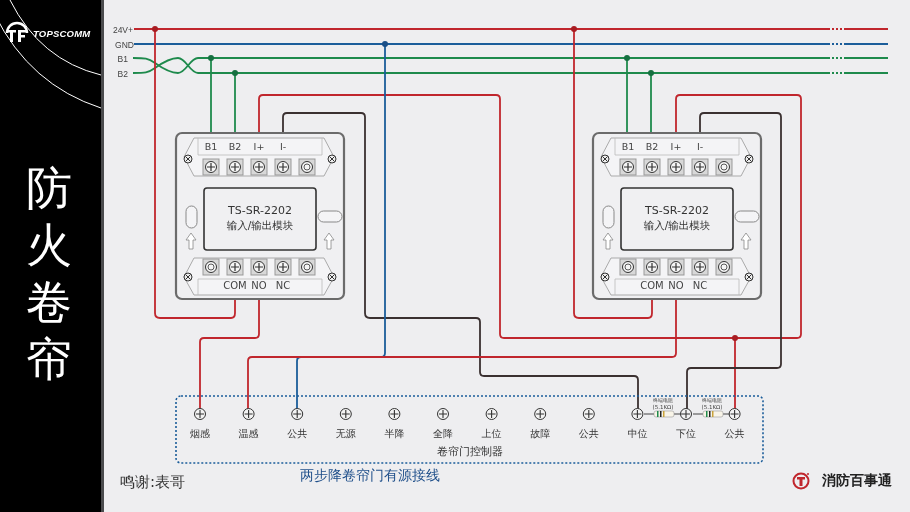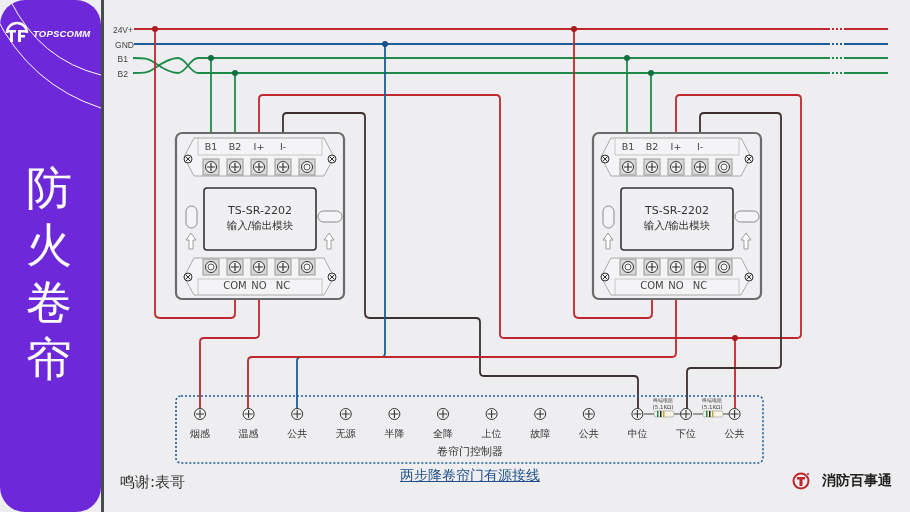--- a/index.html
+++ b/index.html
@@ -1,26 +1,26 @@
 <!DOCTYPE html>
 <html><head>
 <meta charset="utf-8">
 <style>
   html,body{margin:0;padding:0;}
   body{width:910px;height:512px;overflow:hidden;background:#eeeef0;position:relative;font-family:"DejaVu Sans",sans-serif;}
-  #sidebar{position:absolute;left:0;top:0;width:101px;height:512px;background:#6d28d9;overflow:hidden;border-radius:25px;}
+  #sidebar{position:absolute;left:0;top:0;width:101px;height:512px;background:#000000;overflow:hidden;}
   #sidebar-edge{position:absolute;left:101px;top:0;width:3px;height:512px;background:#4a4b4d;}
   #logo{position:absolute;left:4px;top:20px;display:flex;align-items:center;}
   #logo-text{color:#fff;font-style:italic;font-weight:bold;font-size:9.5px;letter-spacing:0.2px;margin-left:3px;font-family:"Liberation Sans",sans-serif;}
   #vtitle{position:absolute;left:14px;top:160px;width:70px;color:#fff;font-size:46px;line-height:57px;text-align:center;font-family:"DejaVu Sans",sans-serif;font-weight:normal;}
   #vtitle span{display:block;}
   #diagram{position:absolute;left:0;top:0;}
   .lbl{font-family:"Liberation Sans",sans-serif;}
   #credit{position:absolute;left:120px;top:473px;font-size:15px;color:#333;text-align:center;}
-  #caption{position:absolute;left:300px;top:467px;width:340px;text-align:center;font-size:14px;color:#1f4f8a;text-decoration:underline;}
+  #caption{position:absolute;left:300px;top:467px;width:340px;text-align:left;font-size:14px;color:#1f4f8a;}
   #brand{position:absolute;left:792px;top:472px;display:flex;align-items:center;}
   #brand-text{font-size:14px;font-weight:bold;color:#222;margin-left:12px;}
 </style>
 </head>
 <body>
 
 <div id="sidebar">
   <svg width="101" height="512" style="position:absolute;left:0;top:0">
     <path d="M10,0 Q40,60 101,75" fill="none" stroke="#fff" stroke-width="1"></path>
     <path d="M-5,15 Q30,85 101,108" fill="none" stroke="#fff" stroke-width="1"></path>

